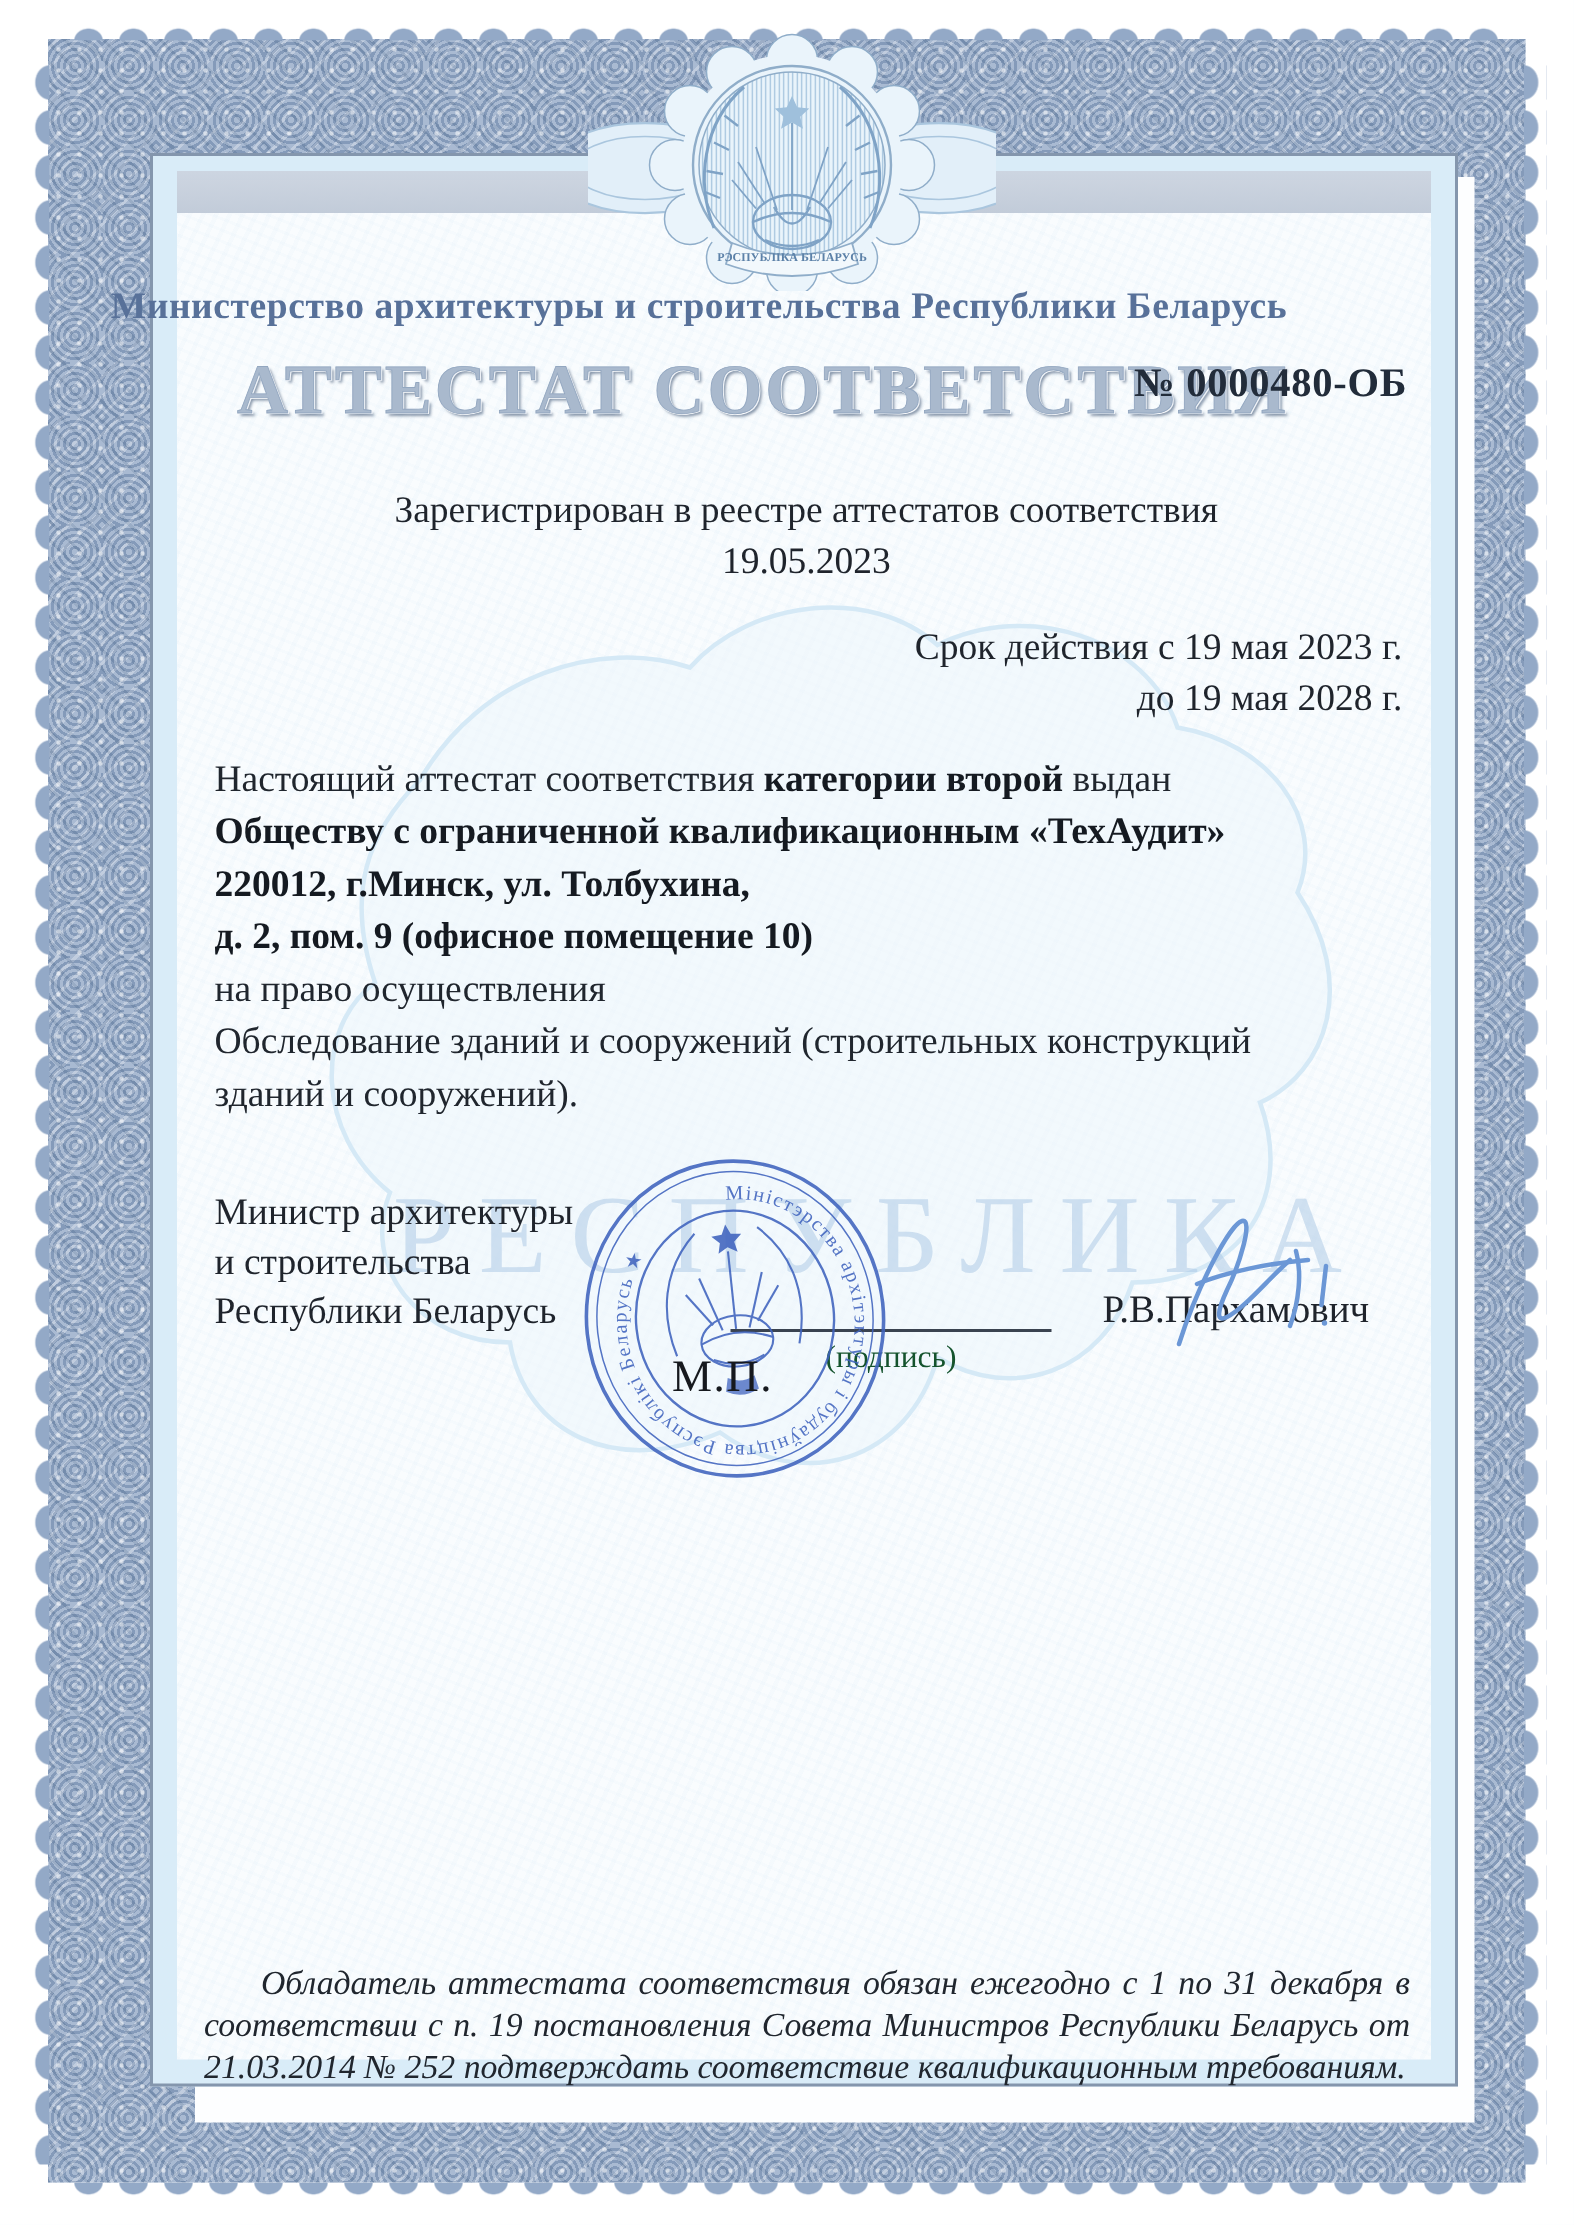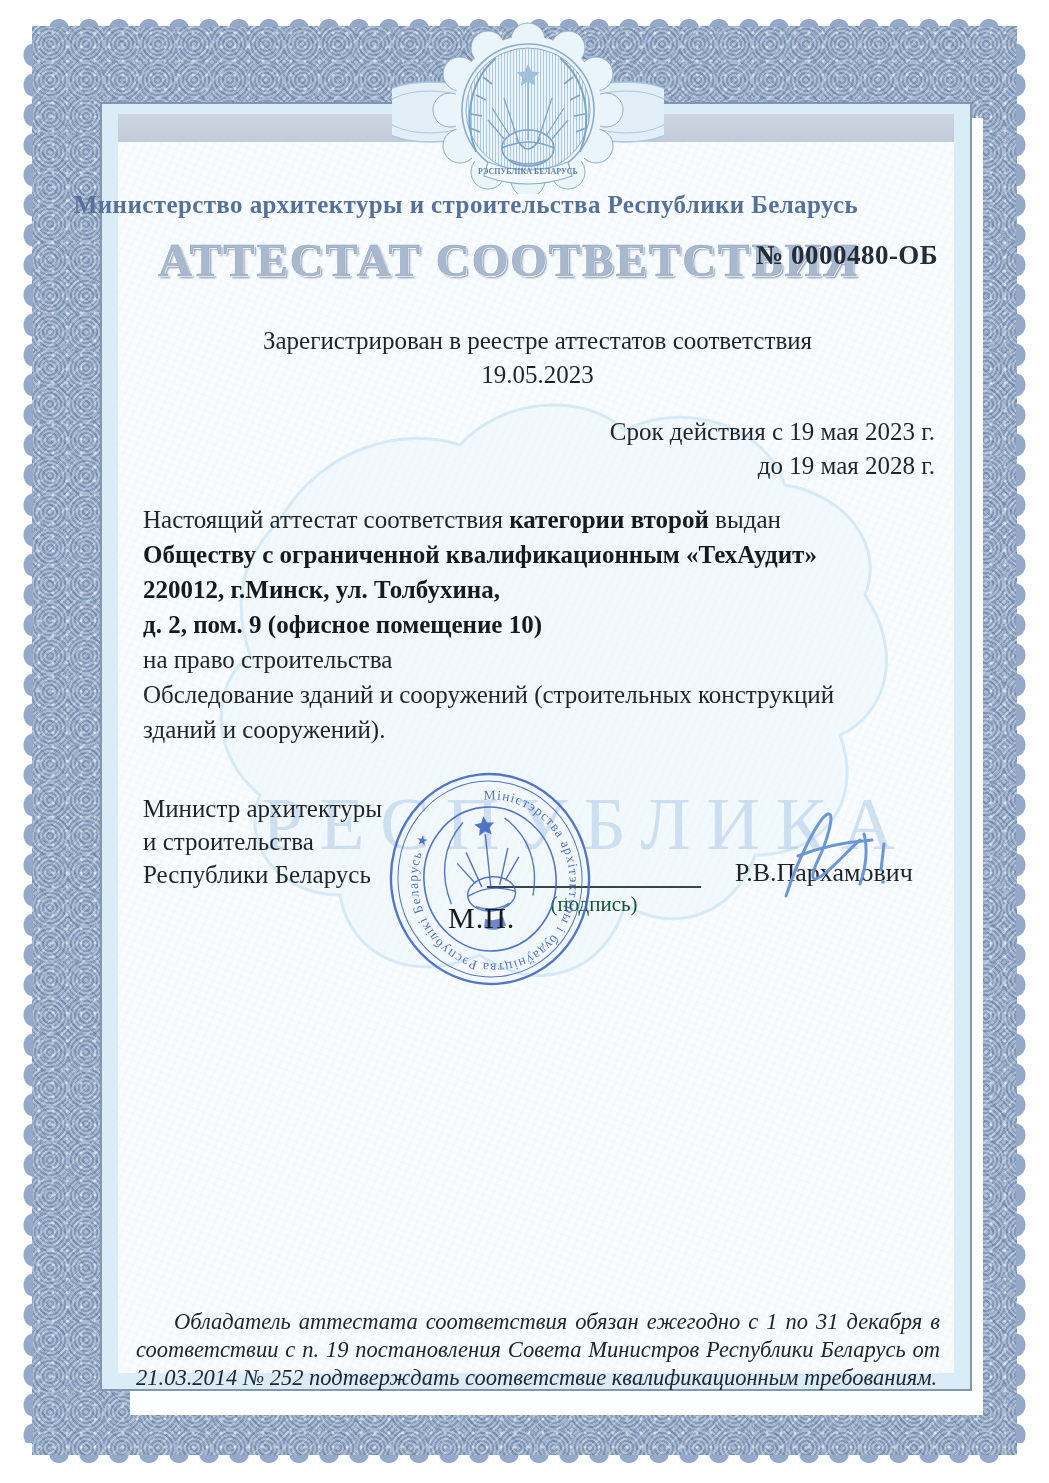--- a/index.html
+++ b/index.html
@@ -206,21 +206,21 @@
   <div class="abs validity">
     <div>Срок действия с 19 мая 2023 г.</div>
     <div>до 19 мая 2028 г.</div>
   </div>
 
   <div class="abs body-text">
     <div><span>Настоящий аттестат соответствия </span><span class="b">категории второй</span><span> выдан</span></div>
     <div class="b">Обществу с ограниченной квалификационным «ТехАудит»</div>
     <div class="b">220012, г.Минск, ул. Толбухина,</div>
     <div class="b">д. 2, пом. 9 (офисное помещение 10)</div>
-    <div>на право строительства</div>
+    <div>на право осуществления</div>
     <div>Обследование зданий и сооружений (строительных конструкций</div>
     <div>зданий и сооружений).</div>
   </div>
 
   <div class="abs minister-block">
     <div>Министр архитектуры</div>
     <div>и строительства</div>
     <div>Республики Беларусь</div>
   </div>
   <div class="abs sig-line"></div>

